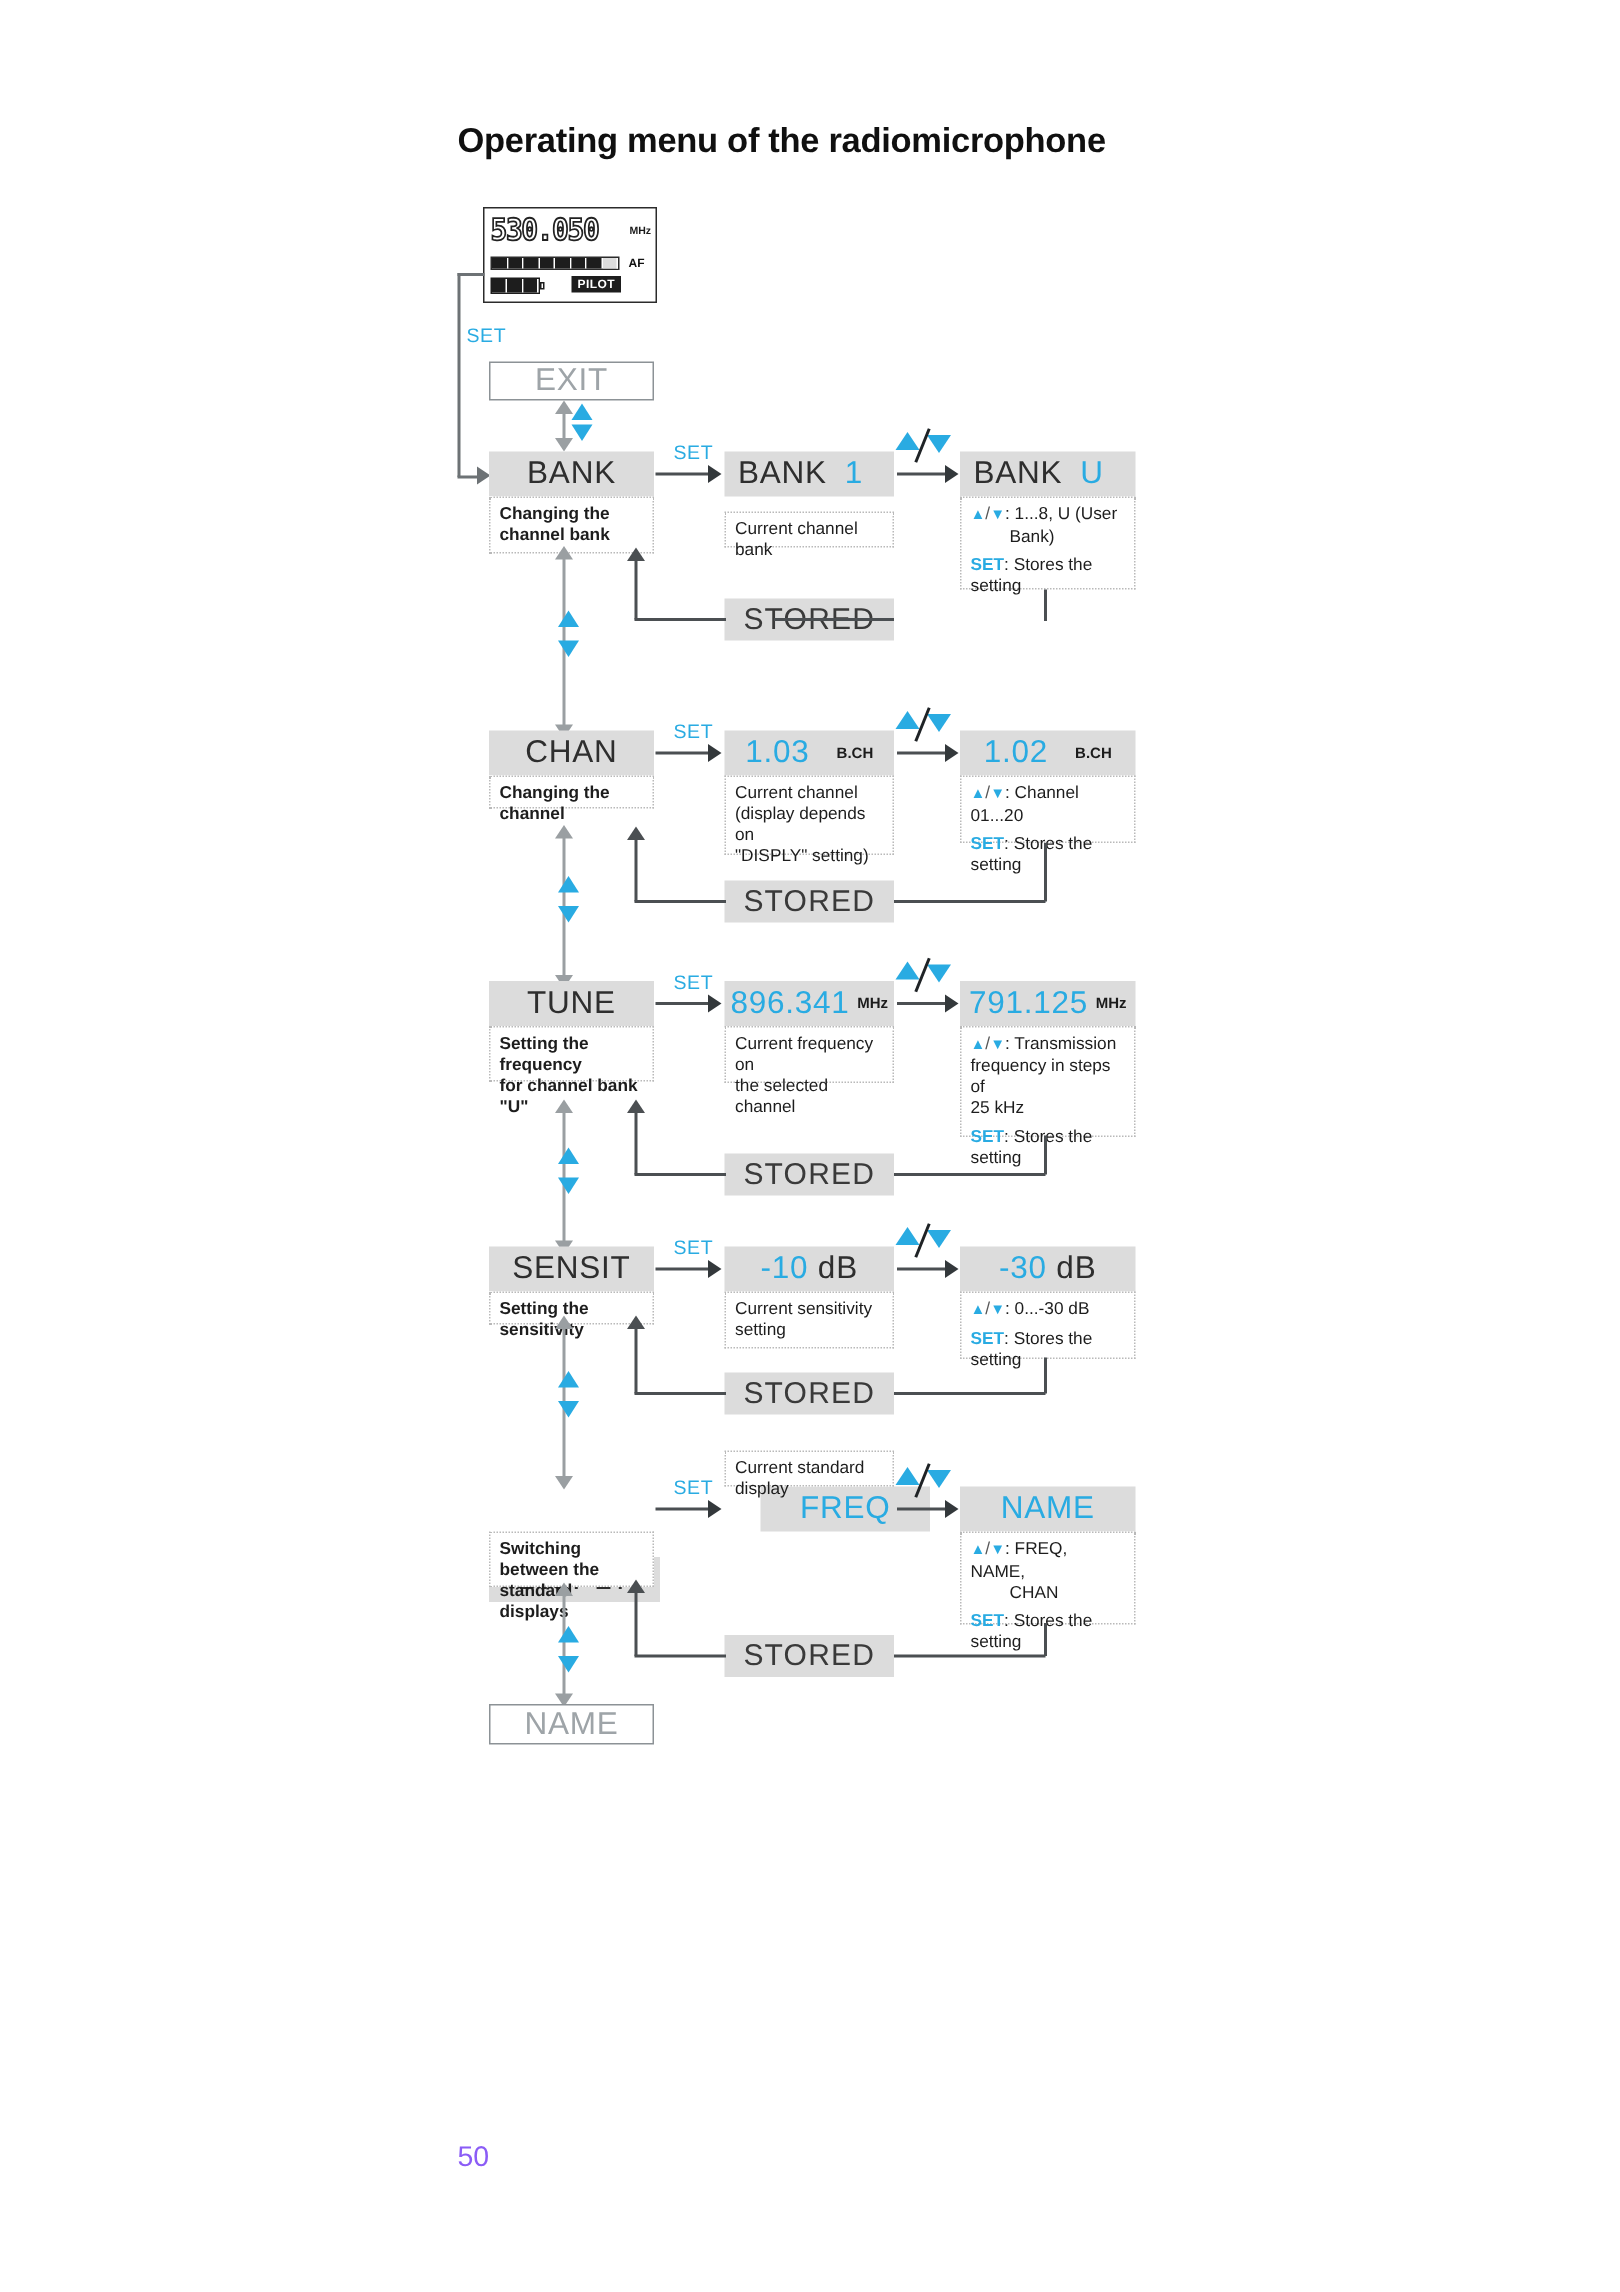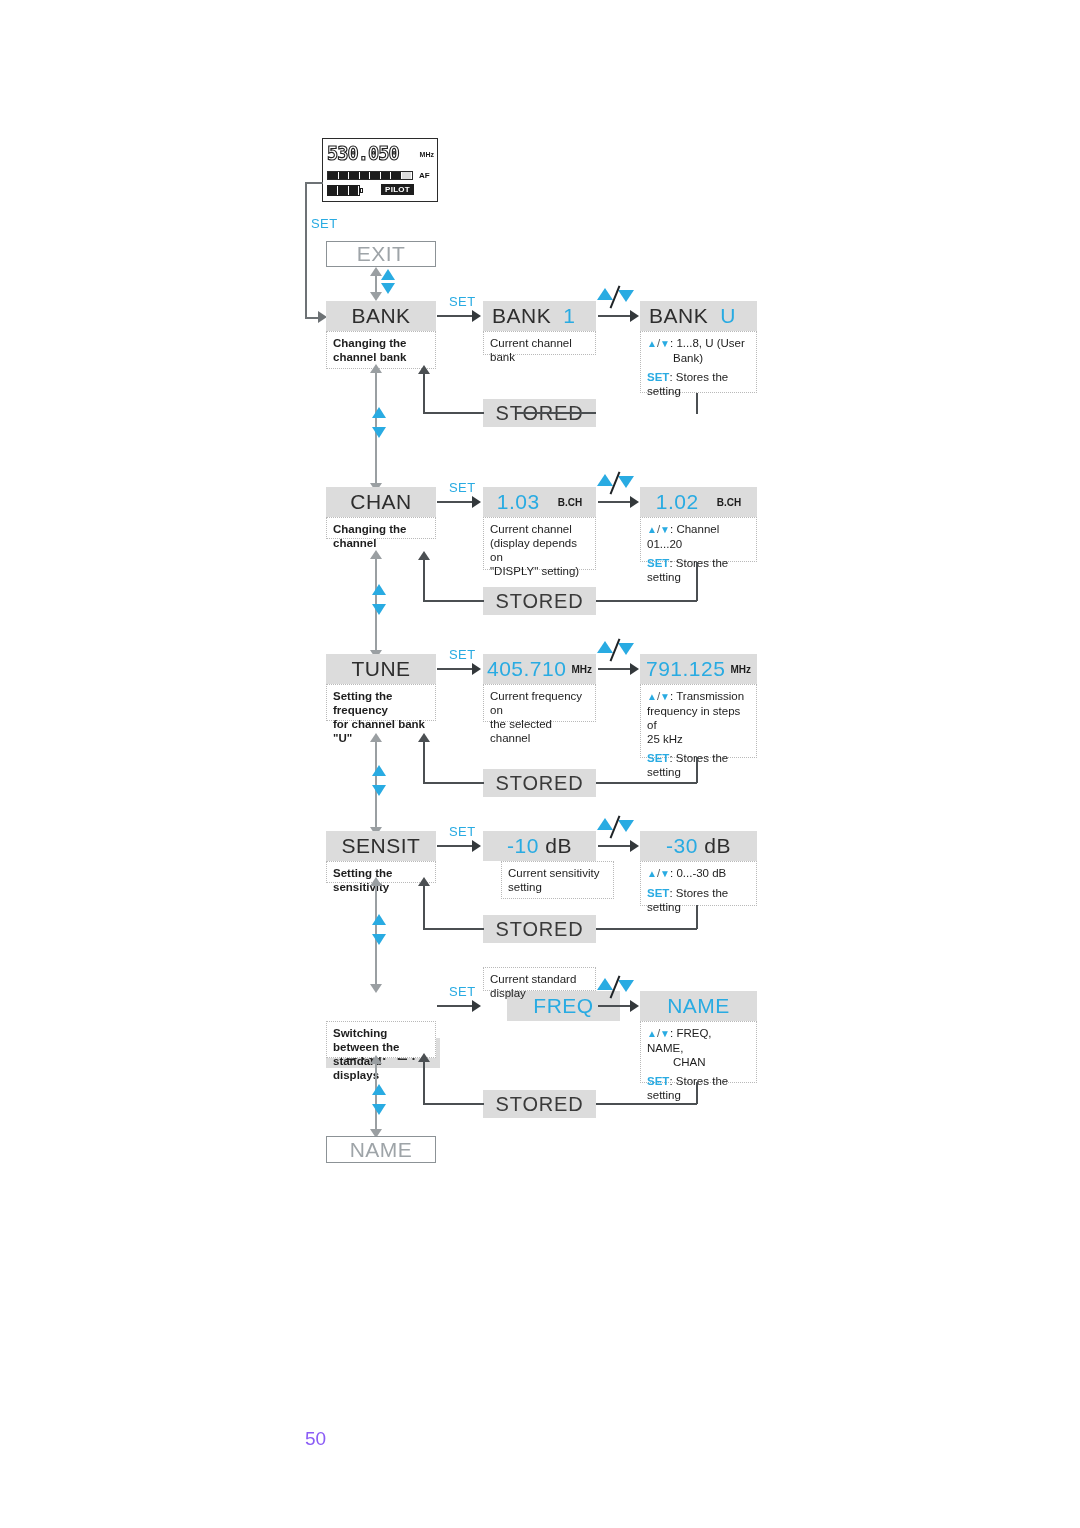--- a/index.html
+++ b/index.html
@@ -118,20 +118,21 @@
   .updown .t2{position:absolute;left:21px;top:2px;width:0;height:0;border-left:8px solid transparent;border-right:8px solid transparent;border-top:12px solid #29ABE2;}
   .updown .sl{position:absolute;left:17px;top:-3px;width:2px;height:24px;background:#1f2326;transform:rotate(22deg);}
 
   .pagenum{position:absolute;left:305px;top:1428px;font-size:19px;color:#8b5cf6;}
 </style>
 </head>
 <body>
 
 <div class="page">
 
+  <div class="title">Operating menu of the radiomicrophone</div>
 
   <div class="lcd">
     <div class="lcd-digits">
       <span class="seg">530.050</span>
     </div>
     <div class="lcd-mhz">MHz</div>
     <div class="lcd-afrow">
       <div class="afbar">
         <i class="on"></i>
           <i class="on"></i>
@@ -173,21 +174,21 @@
   <div class="descbox bold" style="left:326px;top:331px;width:110px;height:38px;">Changing the channel bank</div>
 
   <div class="setlabel" style="left:449px;top:294px;">SET</div>
   <div class="ln-h" style="left:437px;top:315px;width:37px;"></div>
   <div class="arrow-r" style="left:472px;top:310px;"></div>
 
   <div class="hdrbox left-al" style="left:483px;top:301px;width:113px;height:30px;">
     <span>BANK</span>
     <span class="blue" style="margin-left:12px;">1</span>
   </div>
-  <div class="descbox" style="left:483px;top:331px;width:113px;height:24px;">Current channel bank</div>
+  <div class="descbox" style="left:483px;top:341px;width:113px;height:24px;">Current channel bank</div>
 
   <div class="updown" style="left:597px;top:288px;">
     <div class="t1"></div>
       <div class="t2"></div>
       <div class="sl"></div>
   </div>
   <div class="ln-h" style="left:598px;top:315px;width:34px;"></div>
   <div class="arrow-r" style="left:630px;top:310px;"></div>
 
   <div class="hdrbox left-al" style="left:640px;top:301px;width:117px;height:30px;">
@@ -264,21 +265,21 @@
   <div class="descbox bold" style="left:326px;top:684px;width:110px;height:37px;">
     <span class="ln">Setting the frequency</span>
     <span class="ln">for channel bank "U"</span>
   </div>
 
   <div class="setlabel" style="left:449px;top:647px;">SET</div>
   <div class="ln-h" style="left:437px;top:668px;width:37px;"></div>
   <div class="arrow-r" style="left:472px;top:663px;"></div>
 
   <div class="hdrbox" style="left:483px;top:654px;width:113px;height:30px;justify-content:center;">
-    <span class="blue">405.710</span>
+    <span class="blue">896.341</span>
     <span class="unitsm">MHz</span>
   </div>
   <div class="descbox" style="left:483px;top:684px;width:113px;height:38px;">
     <span class="ln">Current frequency on</span>
     <span class="ln">the selected channel</span>
   </div>
 
   <div class="updown" style="left:597px;top:641px;">
     <div class="t1"></div>
       <div class="t2"></div>
@@ -315,21 +316,21 @@
   <div class="descbox bold" style="left:326px;top:861px;width:110px;height:22px;">Setting the sensitivity</div>
 
   <div class="setlabel" style="left:449px;top:824px;">SET</div>
   <div class="ln-h" style="left:437px;top:845px;width:37px;"></div>
   <div class="arrow-r" style="left:472px;top:840px;"></div>
 
   <div class="hdrbox" style="left:483px;top:831px;width:113px;height:30px;justify-content:center;">
     <span class="blue">-10</span>
     <span style="color:#2e2e2e;white-space:pre;"> dB</span>
   </div>
-  <div class="descbox" style="left:501px;top:861px;width:113px;height:38px;">
+  <div class="descbox" style="left:483px;top:861px;width:113px;height:38px;">
     <span class="ln">Current sensitivity</span>
     <span class="ln">setting</span>
   </div>
 
   <div class="updown" style="left:597px;top:818px;">
     <div class="t1"></div>
       <div class="t2"></div>
       <div class="sl"></div>
   </div>
   <div class="ln-h" style="left:598px;top:845px;width:34px;"></div>

